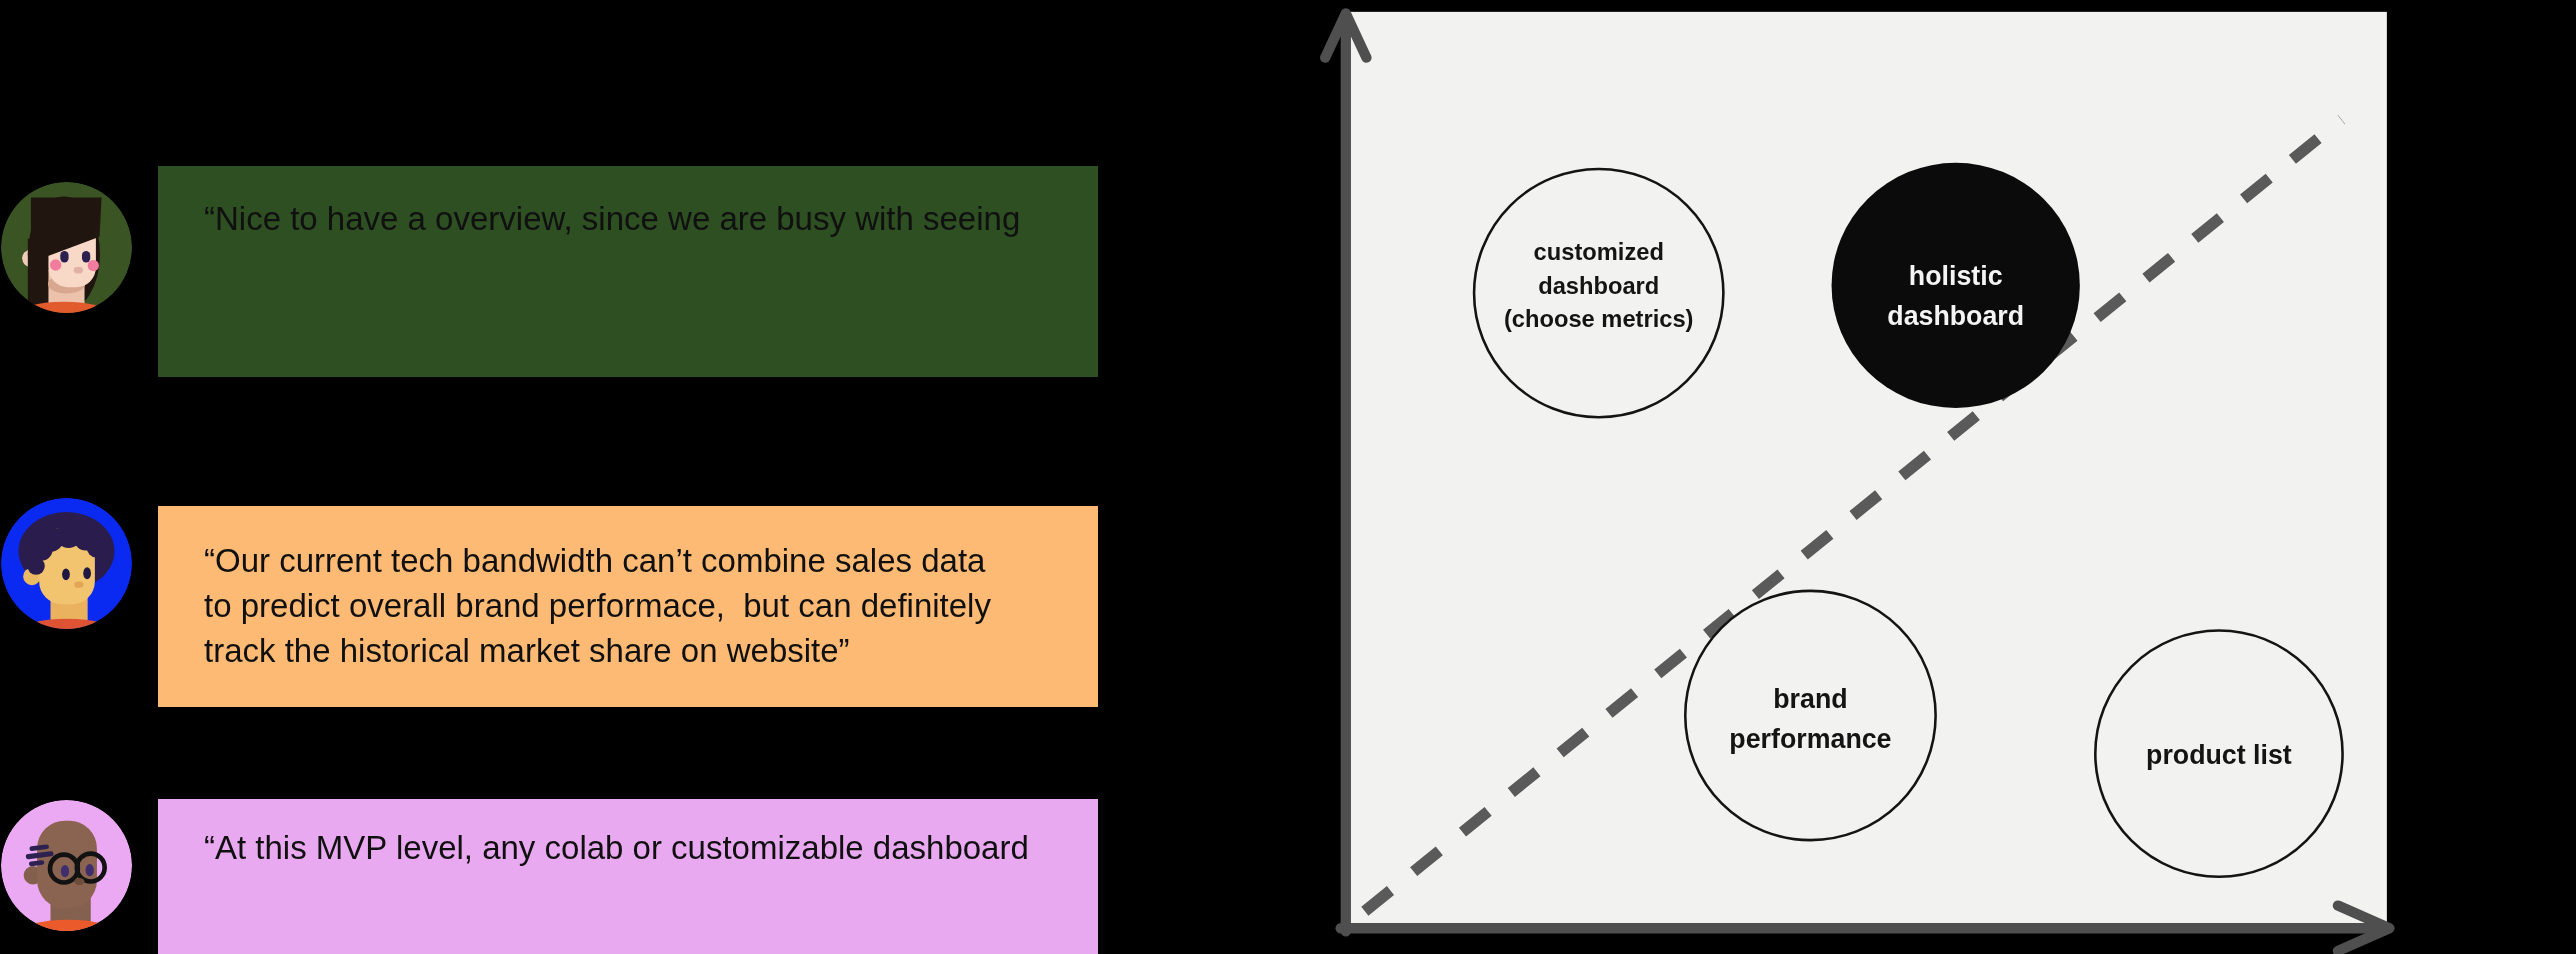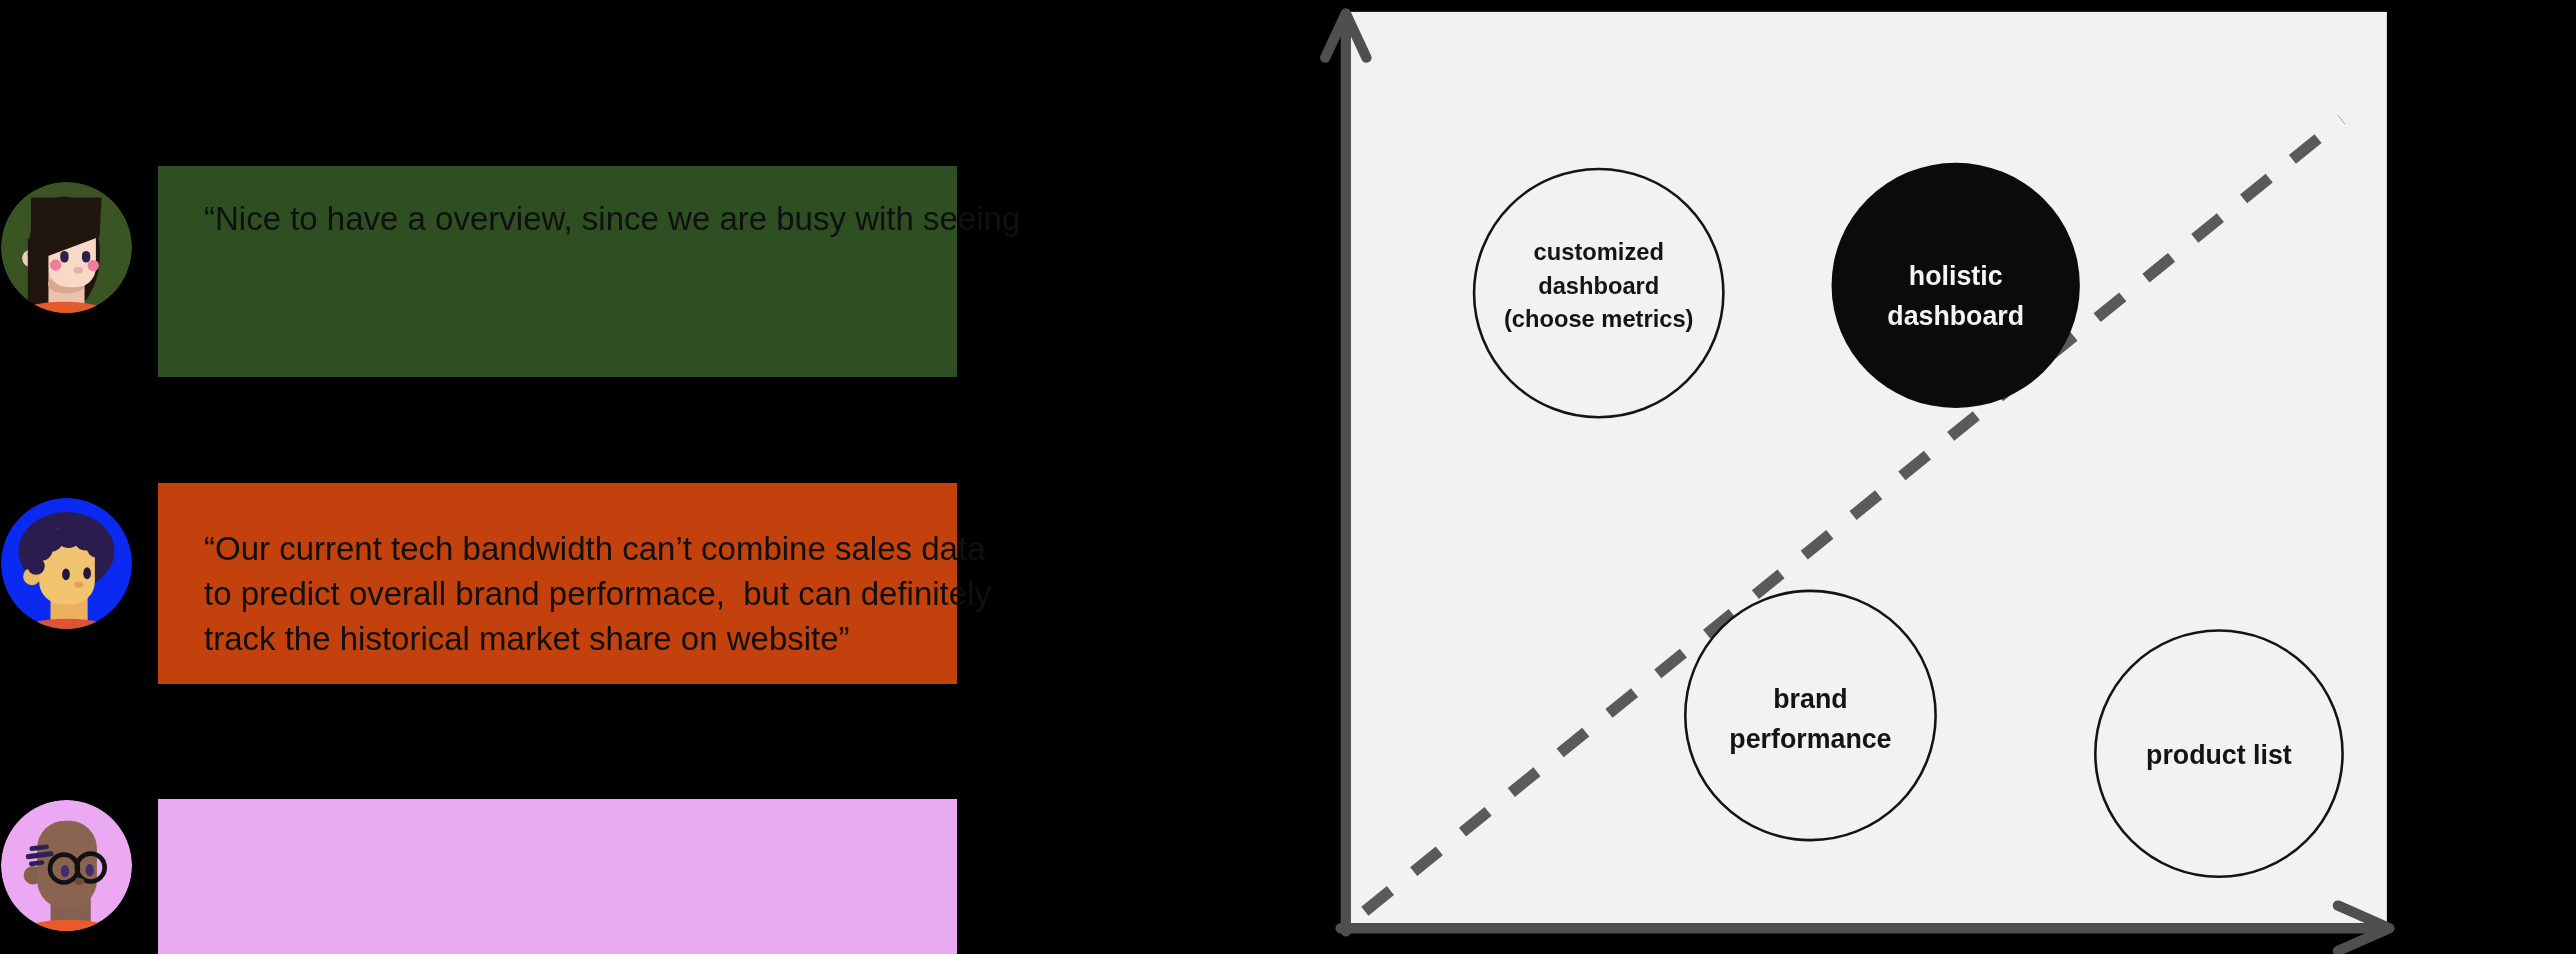--- a/index.html
+++ b/index.html
@@ -5,24 +5,24 @@
   html,body{margin:0;padding:0;background:#000;}
   body{width:2603px;height:954px;overflow:hidden;position:relative;
        font-family:"Liberation Sans","DejaVu Sans",sans-serif;}
   .stage{position:absolute;left:0;top:0;width:2603px;height:954px;background:#000;}
 
   .avatar{position:absolute;width:131px;height:131px;left:0.5px;}
   #avatar-1{top:182px;}
   #avatar-2{top:498px;}
   #avatar-3{top:800px;}
 
-  .quote-box{position:absolute;left:158px;width:799px;box-sizing:border-box;
+  .quote-box{position:absolute;left:158px;width:940px;box-sizing:border-box;
              padding:30px 28px 0 46px;}
   #quote-1{top:166px;height:211px;background:#2d4f22;}
-  #quote-2{top:483px;height:201px;background:#c2410c;padding-top:43px;}
+  #quote-2{top:506px;height:201px;background:#fdba74;padding-top:32px;}
   #quote-3{top:799px;height:173px;background:#e9a9f0;padding-top:26px;}
   .quote-line{white-space:pre;font-size:33px;line-height:45px;color:#101010;
               font-weight:400;letter-spacing:0;}
 
   .chart-wrap{position:absolute;left:1319px;top:0;width:1123px;height:752px;}
   .plot-bg{fill:#f2f2f0;}
   .axis{stroke:#4f4f4f;stroke-width:20;stroke-linecap:round;fill:none;stroke-linejoin:round;}
   .diag{stroke:#5a5a5a;stroke-width:22;stroke-dasharray:64 58;fill:none;stroke-linecap:butt;}
   .bubble{fill:#f2f2f0;stroke:#141414;stroke-width:5;}
   .bubble.filled{fill:#0b0b0b;stroke:none;}
@@ -113,20 +113,21 @@
       <ellipse cx="124" cy="138" rx="8" ry="12" fill="#3f2d6d"></ellipse>
       <ellipse cx="172" cy="136" rx="8" ry="12" fill="#3f2d6d"></ellipse>
       <circle cx="122" cy="133" r="27" fill="none" stroke="#121212" stroke-width="9"></circle>
       <circle cx="174" cy="131" r="27" fill="none" stroke="#121212" stroke-width="9"></circle>
       <line x1="145" y1="124" x2="153" y2="123" stroke="#121212" stroke-width="9"></line>
       <ellipse cx="152" cy="158" rx="10" ry="7" fill="#6f4d3b"></ellipse>
     </g>
   </svg>
 
   <div id="quote-3" class="quote-box">
+    <div class="quote-line">“At this MVP level, any colab or customizable dashboard</div>
   </div>
 
   <div class="chart-wrap">
     <svg viewBox="0 0 2180 1852" width="1123" height="954">
 
       <rect class="plot-bg" x="56" y="23" width="2017" height="1780"></rect>
 
       <path class="diag" d="M89 1769 L1985 232"></path>
 
       <g>

